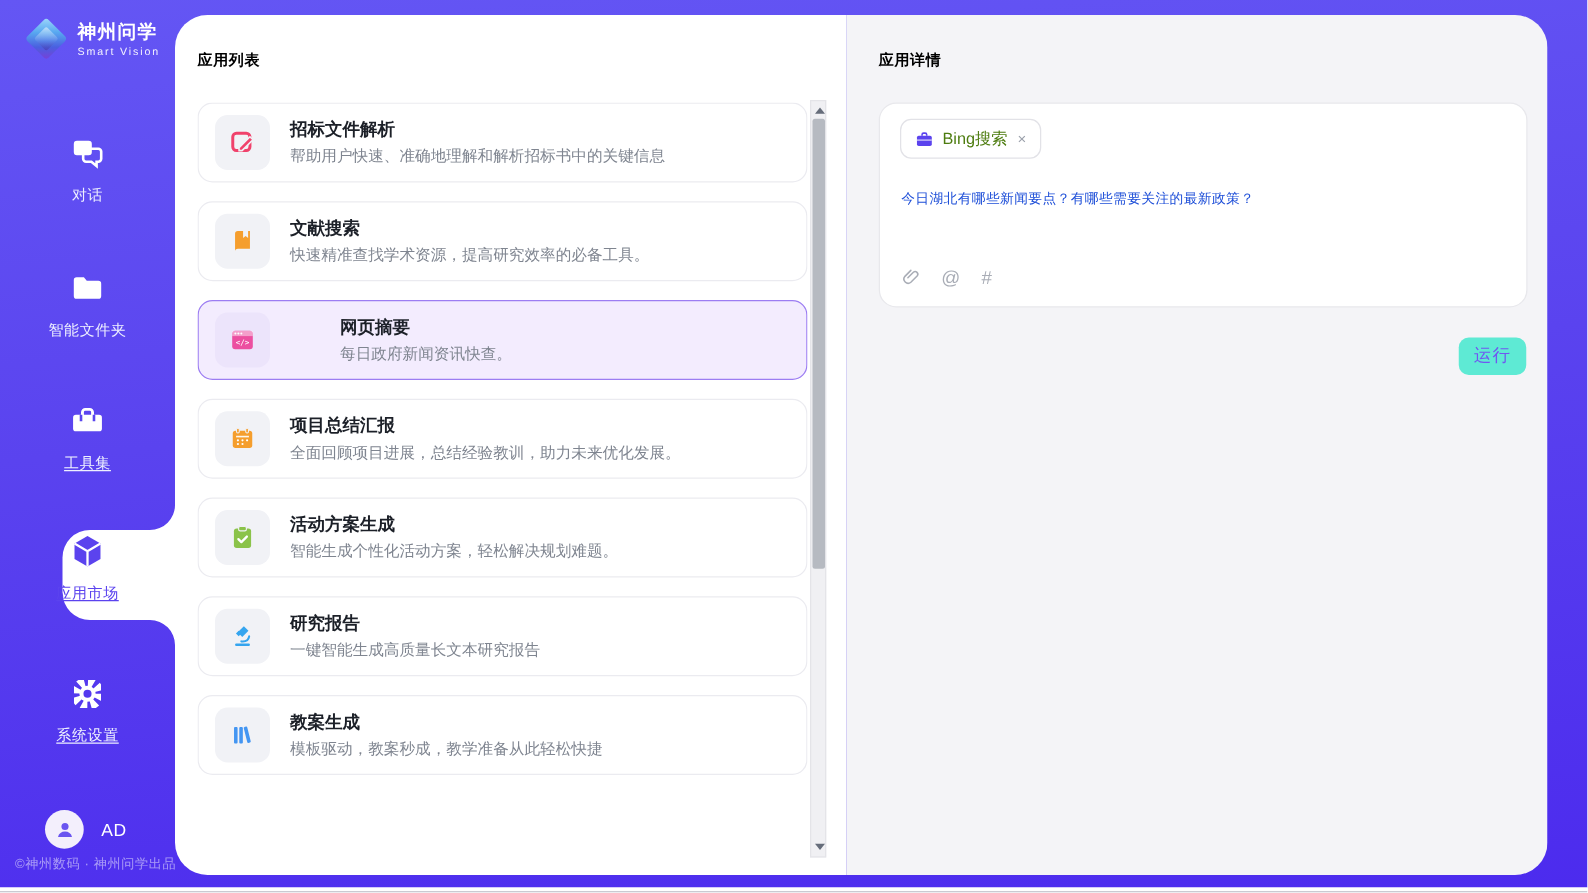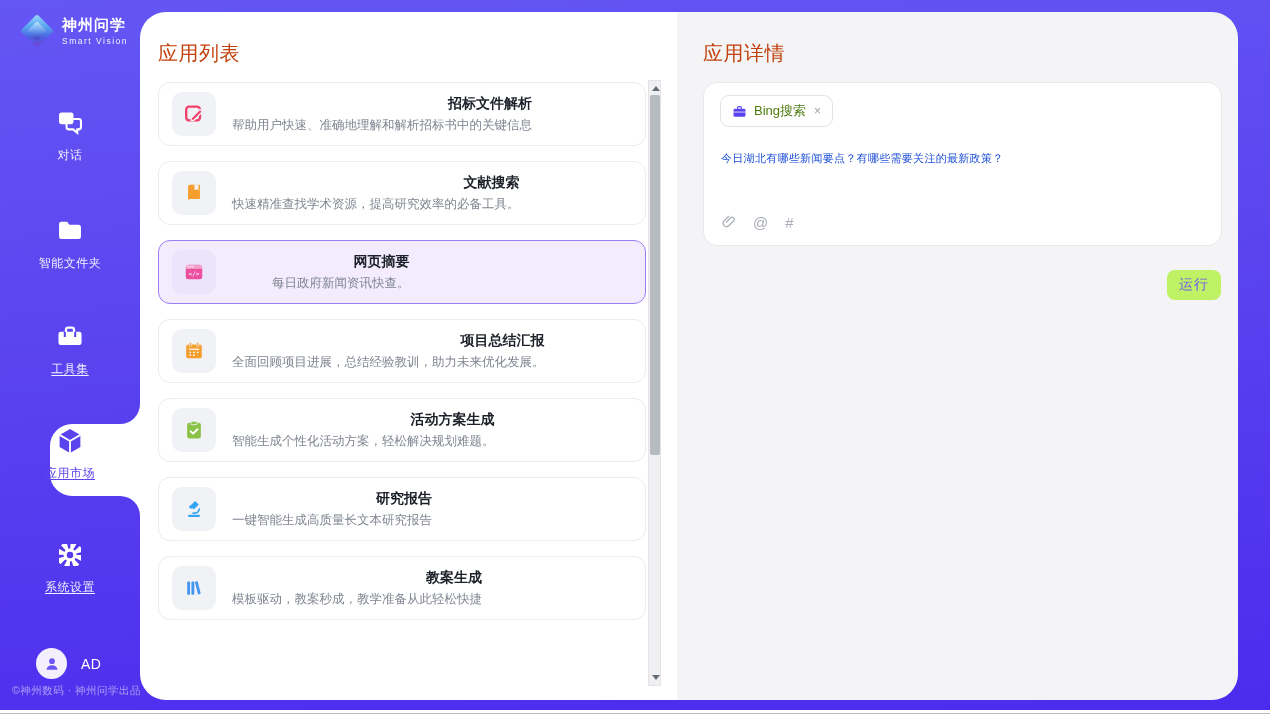--- a/index.html
+++ b/index.html
@@ -31,25 +31,25 @@
 
   .user-row { position:absolute; left:36px; top:648px; display:flex; align-items:center; }
   .avatar { width:31px; height:31px; border-radius:50%; background:#f3effc; display:flex; align-items:center; justify-content:center; }
   .user-name { color:#fff; font-size:14px; margin-left:14px; letter-spacing:.5px; }
   .copyright { position:absolute; left:0; top:684px; width:160px; text-align:left; padding-left:12px;
        color:rgba(255,255,255,.5); font-size:10.5px; letter-spacing:.5px; white-space:nowrap; }
 
   
   .main { position:absolute; left:140px; top:12px; width:1098px; height:688px; border-radius:26px; overflow:hidden; display:flex; }
   .list-panel { position:relative; width:537px; height:100%; background:#fff; }
-  .panel-title { font-size:20px; font-weight:normal; color:#c2410c; letter-spacing:.5px; }
+  .panel-title { font-size:12px; font-weight:bold; color:#000000; letter-spacing:.5px; }
   .list-panel .panel-title { position:absolute; left:18px; top:28px; }
   .cards { position:absolute; left:18px; top:70px; width:488px; height:606px; overflow:hidden; }
   .card { position:relative; height:64px; margin-bottom:15px; background:#fff; border:1px solid #ebebf0; border-radius:12px;
-          display:flex; align-items:center; padding-left:13px; cursor:pointer;text-align:right; }
+          display:flex; align-items:center; padding-left:13px; cursor:pointer; }
   .card.selected { background:#f3ecfe; border:1.5px solid #9c7df2;gap:40px; }
   .tile { width:44px; height:44px; border-radius:10px; background:#f1f2f6; display:flex; align-items:center; justify-content:center; flex:none; }
   .card.selected .tile { background:#ece4fb; }
   .card-text { margin-left:16px; }
   .card-title { font-size:14px; font-weight:bold; color:#1c2028; }
   .card-desc { font-size:12.5px; color:#7f8590; margin-top:4px; }
 
   .scrollbar { position:absolute; left:508px; top:68px; width:13px; height:606px; background:#f0f0f3; border:1px solid #e4e4e8; }
   .sb-up { position:absolute; left:2.5px; top:5px; width:0; height:0; border-left:4px solid transparent; border-right:4px solid transparent; border-bottom:5px solid #666d7a; }
   .sb-down { position:absolute; left:2.5px; bottom:5px; width:0; height:0; border-left:4px solid transparent; border-right:4px solid transparent; border-top:5px solid #666d7a; }
@@ -58,21 +58,21 @@
   .detail-panel { position:relative; flex:1; height:100%; background:#f4f4f7; }
   .detail-panel .panel-title { position:absolute; left:26px; top:28px; }
   .prompt-card { position:absolute; left:26px; top:70px; width:519px; height:164px; background:#fff; border:1px solid #e8e8ec; border-radius:14px; }
   .chip { position:absolute; left:16px; top:12px; height:32px; display:inline-flex; align-items:center; padding:0 11px;
           background:#fff; border:1px solid #e2e2e7; border-radius:9px; cursor:pointer; }
   .chip-label { font-size:13px; color:#4d7c0f; margin-left:7px; }
   .chip-close { font-size:12px; color:#9aa0aa; margin-left:8px; cursor:pointer; }
   .query { position:absolute; left:17px; top:68px; width:480px; font-size:11px; color:#1d4ed8; letter-spacing:.3px; }
   .tools { position:absolute; left:17px; bottom:14px; display:flex; align-items:center; gap:17px; color:#a9adb6; }
   .tool-glyph { font-size:15px; color:#a9adb6; cursor:pointer; }
-  .run-btn { position:absolute; right:17px; top:258px; width:54px; height:30px; background:#bef264; border:none; border-radius:8px;
+  .run-btn { position:absolute; right:17px; top:258px; width:54px; height:30px; background:#5eead4; border:none; border-radius:8px;
              color:#7057f1; font-size:14px; letter-spacing:1px; cursor:pointer; font-family:inherit; }
 
   
   .c-rose { color:#f0426b; } .c-orange { color:#f59e2d; } .c-pink { color:#ec4fa0; }
   .c-blue { color:#3f7ff5; } .c-green { color:#8bc34a; } .c-sky { color:#35a5ef; } .c-lblue { color:#4496f2; }
   svg { display:block; }
 </style>
 </head>
 <body>
 

